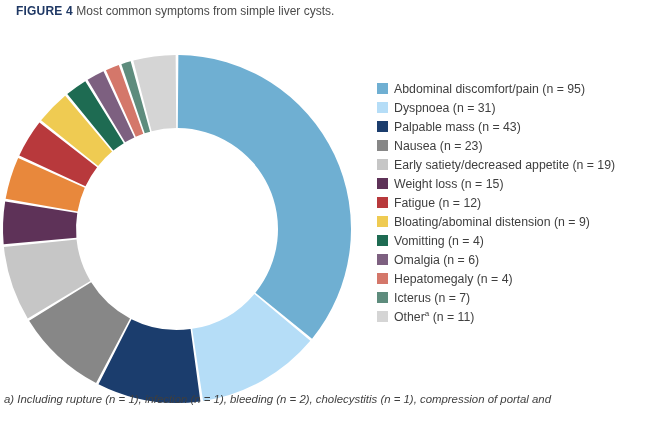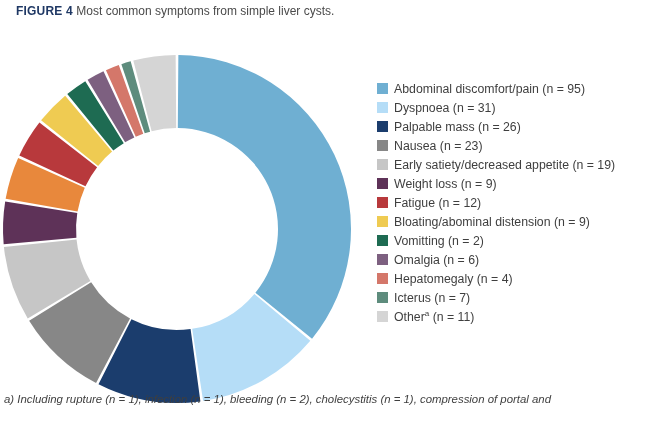--- a/index.html
+++ b/index.html
@@ -116,45 +116,45 @@
       <div class="legend-row">
         <span class="legend-swatch" style="background: rgb(111, 175, 210);"></span>
         <span class="legend-label">Abdominal discomfort/pain (n = 95)</span>
       </div>
       <div class="legend-row">
         <span class="legend-swatch" style="background: rgb(181, 221, 247);"></span>
         <span class="legend-label">Dyspnoea (n = 31)</span>
       </div>
       <div class="legend-row">
         <span class="legend-swatch" style="background: rgb(27, 61, 109);"></span>
-        <span class="legend-label">Palpable mass (n = 26)</span>
+        <span class="legend-label">Palpable mass (n = 43)</span>
       </div>
       <div class="legend-row">
         <span class="legend-swatch" style="background: rgb(135, 135, 135);"></span>
         <span class="legend-label">Nausea (n = 23)</span>
       </div>
       <div class="legend-row">
         <span class="legend-swatch" style="background: rgb(198, 198, 198);"></span>
         <span class="legend-label">Early satiety/decreased appetite (n = 19)</span>
       </div>
       <div class="legend-row">
         <span class="legend-swatch" style="background: rgb(94, 50, 88);"></span>
-        <span class="legend-label">Weight loss (n = 9)</span>
+        <span class="legend-label">Weight loss (n = 15)</span>
       </div>
       <div class="legend-row">
         <span class="legend-swatch" style="background: rgb(184, 57, 60);"></span>
         <span class="legend-label">Fatigue (n = 12)</span>
       </div>
       <div class="legend-row">
         <span class="legend-swatch" style="background: rgb(239, 203, 82);"></span>
         <span class="legend-label">Bloating/abominal distension (n = 9)</span>
       </div>
       <div class="legend-row">
         <span class="legend-swatch" style="background: rgb(30, 107, 82);"></span>
-        <span class="legend-label">Vomitting (n = 2)</span>
+        <span class="legend-label">Vomitting (n = 4)</span>
       </div>
       <div class="legend-row">
         <span class="legend-swatch" style="background: rgb(125, 96, 128);"></span>
         <span class="legend-label">Omalgia (n = 6)</span>
       </div>
       <div class="legend-row">
         <span class="legend-swatch" style="background: rgb(212, 119, 106);"></span>
         <span class="legend-label">Hepatomegaly (n = 4)</span>
       </div>
       <div class="legend-row">

